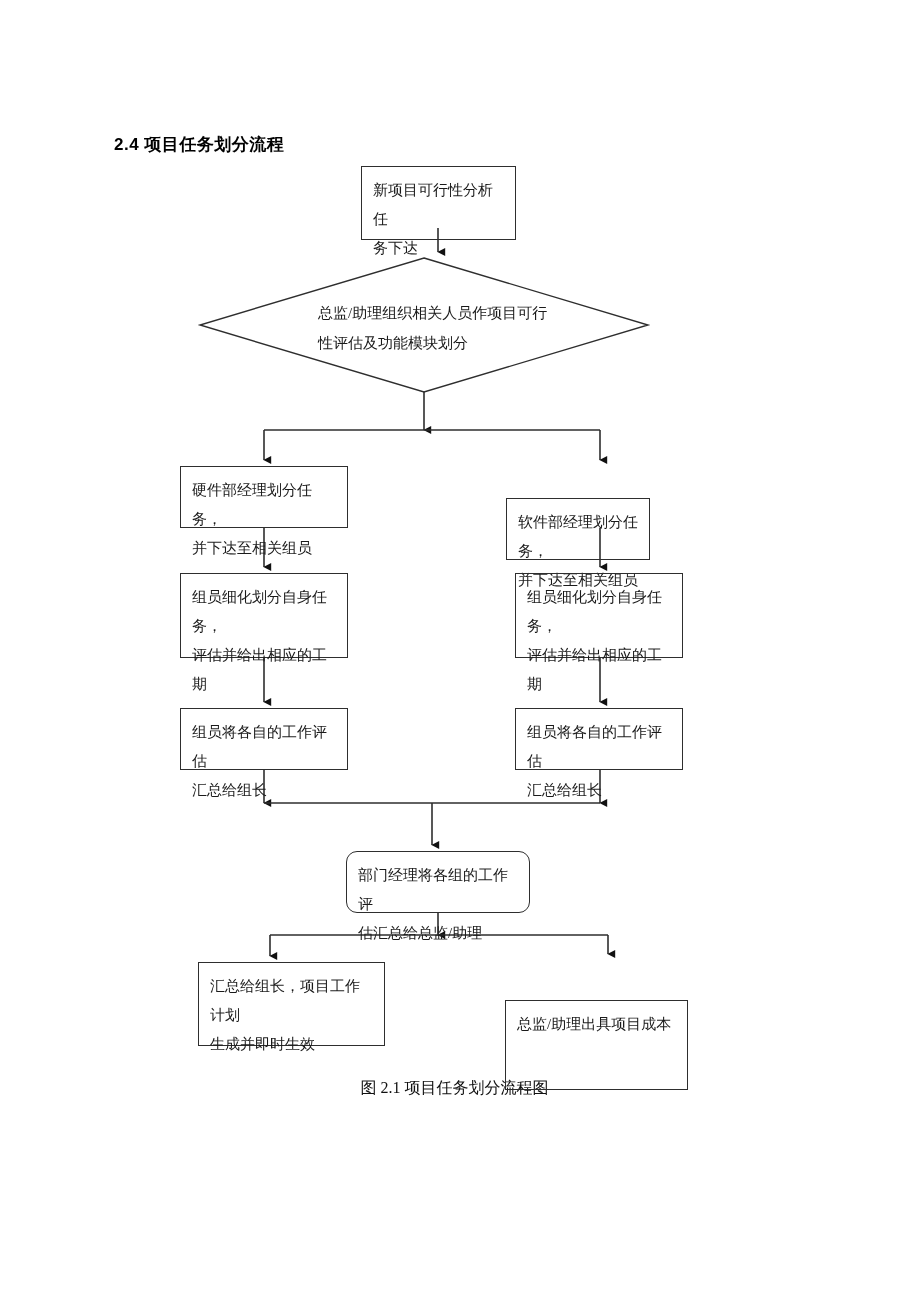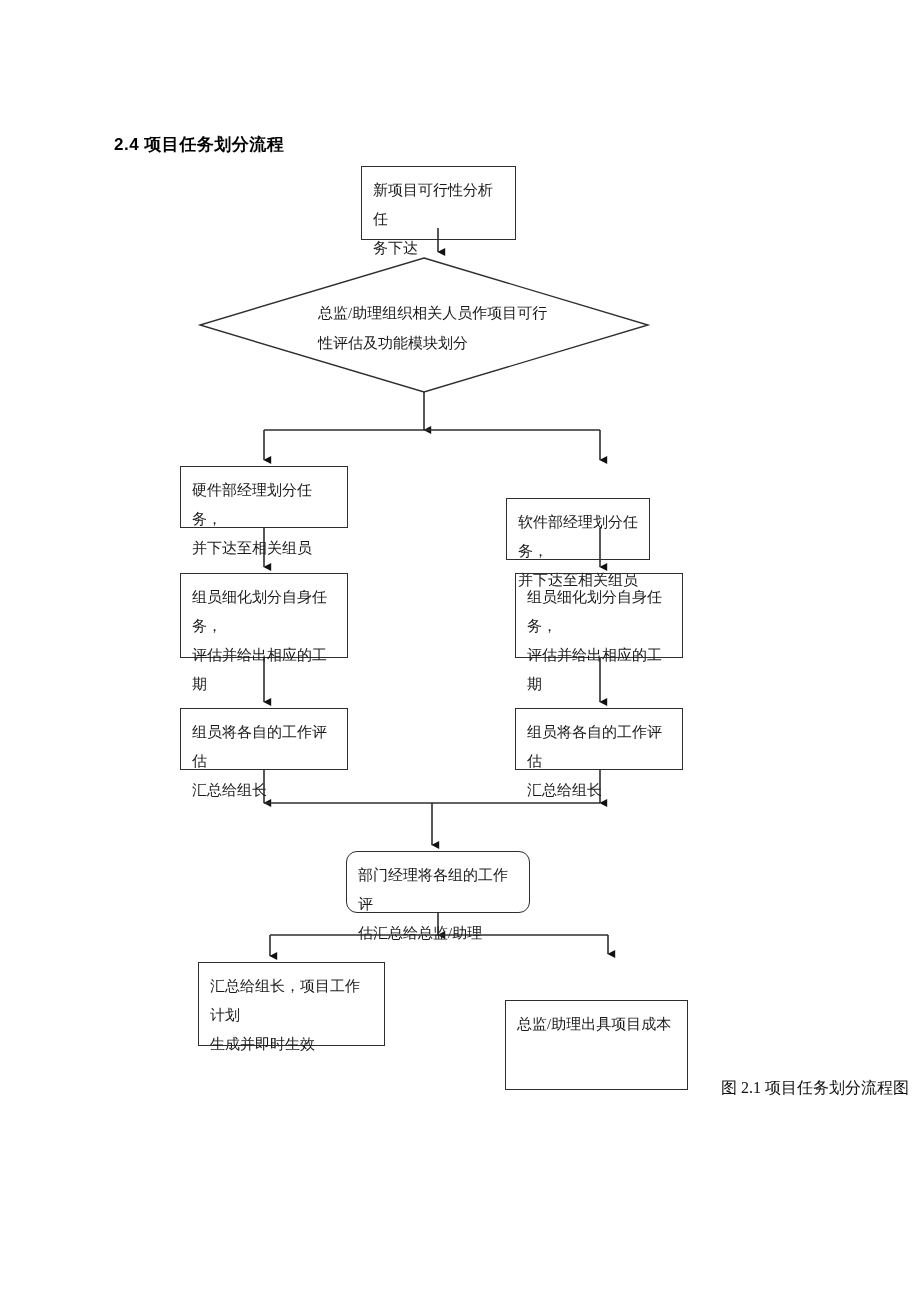--- a/index.html
+++ b/index.html
@@ -64,21 +64,21 @@
     font-size: 15px;
     line-height: 30px;
     color: #1a1a1a;
     text-align: left;
   }
   #figure-caption {
     position: absolute;
     left: 0;
     top: 1078px;
     width: 909px;
-    text-align: right;
+    text-align: center;
     font-size: 16px;
     color: #111111;
   }
 </style>
 </head>
 <body>
 
 <div id="page">
 
   <div id="section-heading">2.4  项目任务划分流程</div>

